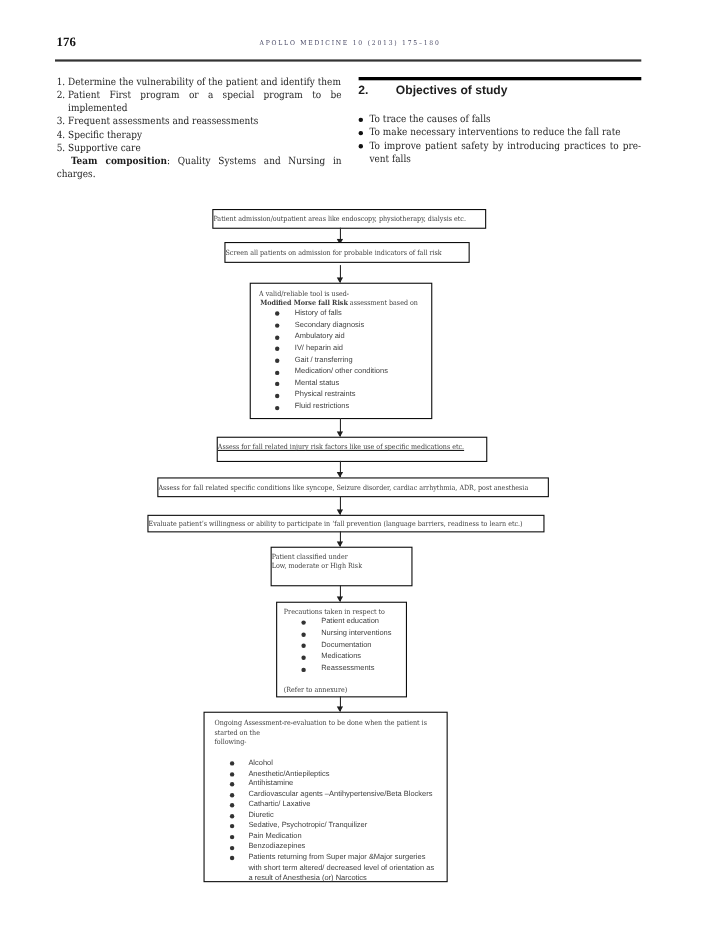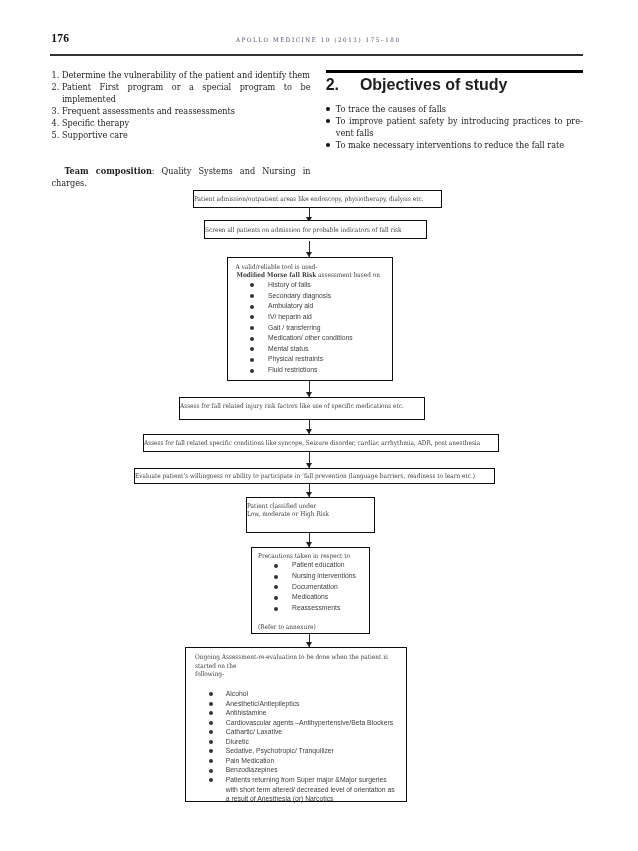--- a/index.html
+++ b/index.html
@@ -9,46 +9,46 @@
 
   
   #page-number{position:absolute;left:51.3px;top:31.5px;font-weight:bold;font-size:11.6px;color:#111;letter-spacing:0.15px;font-family:"Liberation Serif",serif;}
   #journal-ref{position:absolute;left:236px;top:36.3px;font-size:6.1px;letter-spacing:1.62px;color:#4a4a66;white-space:nowrap;text-transform:uppercase;font-family:"DejaVu Serif Condensed","DejaVu Serif",serif;}
   #header-rule{position:absolute;left:50px;top:54px;width:533px;height:1.6px;background:#333;}
 
   
   #left-col{position:absolute;left:51.5px;top:70.2px;width:259px;font-size:9.05px;line-height:11.95px;}
   .num-item{position:relative;padding-left:10.4px;margin:0;text-align:justify;}
   .num-item .n{position:absolute;left:0;top:0;}
-  #team-para{margin-top:24px;text-align:justify;text-indent:13px;}
+  #team-para{margin-top:0;text-align:justify;text-indent:13px;}
 
   
   #obj-rule{position:absolute;left:326px;top:70px;width:257px;height:2.7px;background:#000;}
-  #obj-heading{position:absolute;left:325.7px;top:76.1px;width:257px;font-weight:bold;font-size:16px;font-family:"Liberation Sans",sans-serif;}
+  #obj-heading{position:absolute;left:325.7px;top:76.1px;width:257px;font-weight:bold;font-size:11px;font-family:"Liberation Sans",sans-serif;}
   #obj-heading .sec-num{display:inline-block;width:34.2px;}
   #obj-list{position:absolute;left:326px;top:104.1px;width:256.8px;font-size:9.05px;line-height:11.95px;}
   .b-item{position:relative;padding-left:9.8px;margin:0;text-align:justify;}
   .b-item .bt{position:absolute;left:0.4px;top:2.8px;width:3.8px;height:3.8px;border-radius:50%;background:#111;font-size:0;line-height:0;overflow:hidden;text-indent:-99px;}
 
   
   .fbox{position:absolute;border:1.15px solid #0d0d0d;box-sizing:border-box;background:#fff;}
   .ftxt{font-family:"DejaVu Serif Condensed","DejaVu Serif",serif;font-size:6.45px;color:#3d3d3d;line-height:8.6px;}
   .ctr{text-align:left;}
   .conn{position:absolute;background:#2a2a2a;width:1.2px;}
   .arrow{position:absolute;width:6px;height:5.2px;overflow:visible;}
   .arrow svg{display:block;}
   .blist{list-style:none;margin:0;padding:0;font-family:"Liberation Sans",sans-serif;font-size:6.8px;color:#3d3d3d;}
   .blist li{position:relative;padding-left:40px;line-height:10.66px;}
   .blist li::before{content:"";position:absolute;left:22.2px;top:3.4px;width:4px;height:4px;border-radius:50%;background:#333;}
 
   
   #fbox1{left:193px;top:190px;width:249px;height:18px;}
   #fbox2{left:204px;top:220px;width:223px;height:18.5px;}
   #fbox3{left:227px;top:257px;width:166px;height:123.5px;}
-  #fbox4{left:179px;top:397px;width:245.5px;height:23.2px;}
+  #fbox4{left:197px;top:397px;width:245.5px;height:23.2px;text-decoration:underline;}
   #fbox5{left:143px;top:434px;width:356px;height:17.5px;}
   #fbox6{left:134px;top:468px;width:360.5px;height:15.5px;}
   #fbox7{left:246px;top:497px;width:129px;height:36px;}
   #fbox8{left:251px;top:547px;width:119px;height:86.5px;}
   #fbox9{left:185px;top:647px;width:222px;height:154.5px;}
 
   
   #conn1{left:308.8px;top:207px;height:16px;}
   #arr1{left:306.4px;top:217.4px;}
   #conn2{left:308.8px;top:240.5px;height:16.5px;}
@@ -99,22 +99,22 @@
   <div class="num-item"><span class="n">3.</span><span class="body">Frequent assessments and reassessments</span></div>
   <div class="num-item"><span class="n">4.</span><span class="body">Specific therapy</span></div>
   <div class="num-item"><span class="n">5.</span><span class="body">Supportive care</span></div>
   <div id="team-para"><b>Team composition</b><span>: Quality Systems and Nursing in charges.</span></div>
 </div>
 
 <div id="obj-rule"></div>
 <div id="obj-heading"><span class="sec-num">2.</span><span>Objectives of study</span></div>
 <div id="obj-list">
   <div class="b-item"><span class="bt">•</span><span>To trace the causes of falls</span></div>
+  <div class="b-item"><span class="bt">•</span><span>To make necessary interventions to reduce the fall rate</span></div>
   <div class="b-item"><span class="bt">•</span><span>To improve patient safety by introducing practices to pre-vent falls</span></div>
-  <div class="b-item"><span class="bt">•</span><span>To make necessary interventions to reduce the fall rate</span></div>
 </div>
 
 <div id="flowchart">
 
   <div class="fbox" id="fbox1">
     <div class="ftxt ctr">Patient admission/outpatient areas like endoscopy, physiotherapy, dialysis etc.</div>
   </div>
   <div class="conn" id="conn1"></div>
   <div class="arrow" id="arr1">
       <svg width="6" height="5.2" viewBox="0 0 6 5.2">

